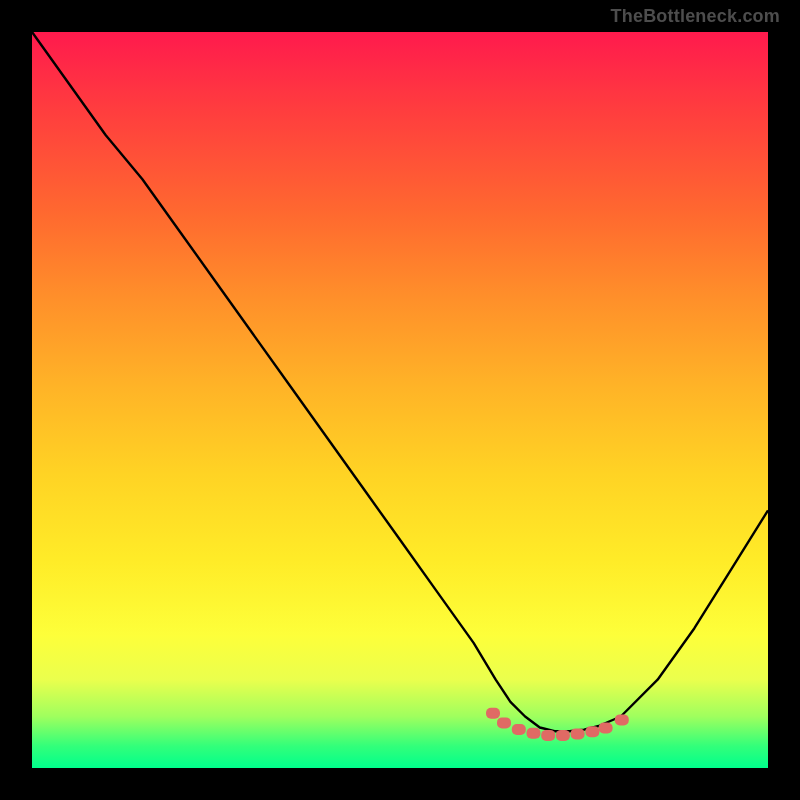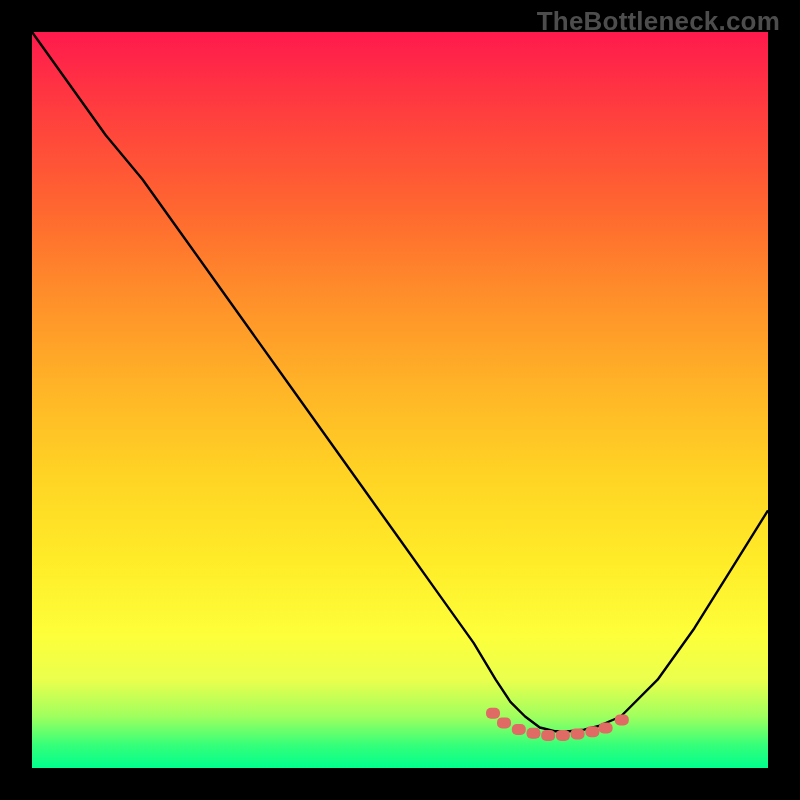--- a/index.html
+++ b/index.html
@@ -38,21 +38,21 @@
       #9fff5e 93%,
       #33ff7a 97%,
       #00ff8c 100%
     );
   }
   .watermark {
     position: absolute;
     top: 6px;
     right: 20px;
     color: #4d4d4d;
-    font-size: 26px;
+    font-size: 18px;
     font-weight: 600;
     letter-spacing: 0.2px;
   }
   svg.overlay {
     position: absolute;
     top: 0;
     left: 0;
   }
 </style>
 </head>

